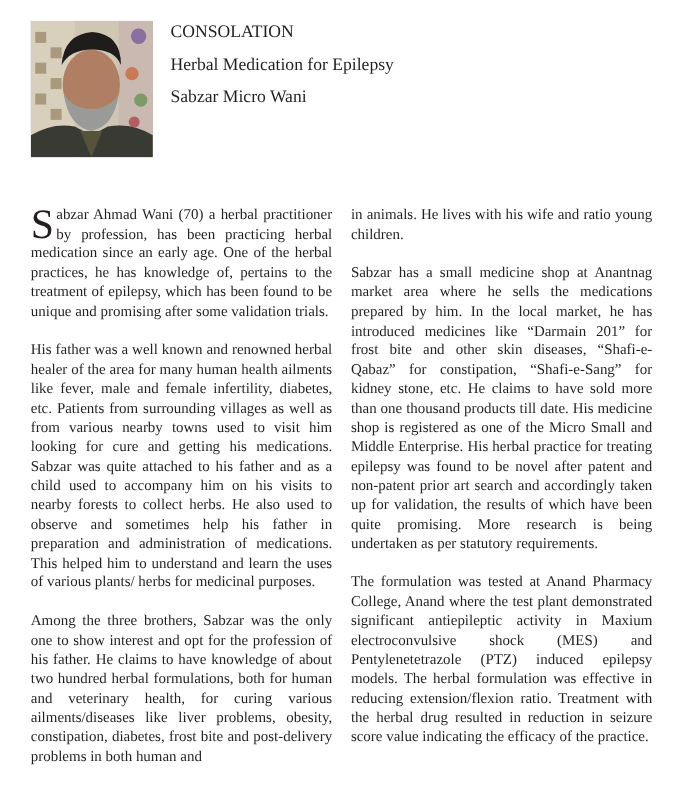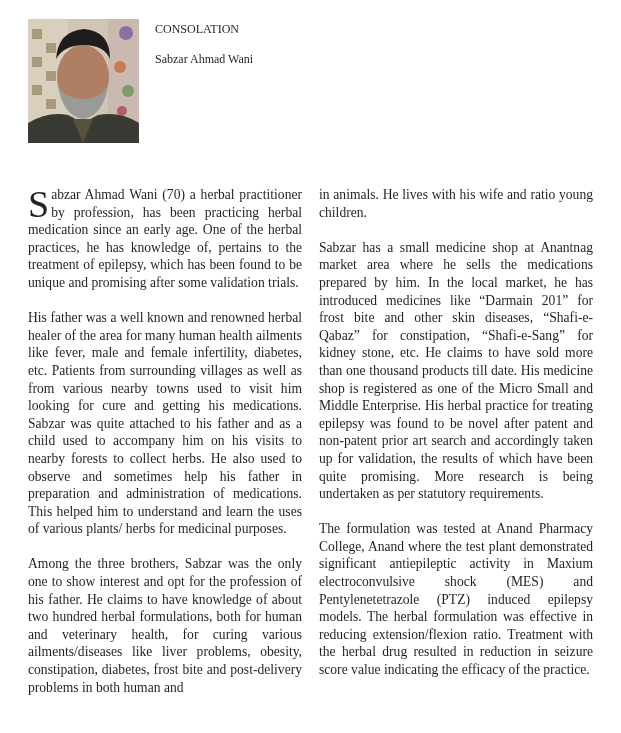--- a/index.html
+++ b/index.html
@@ -8,21 +8,21 @@
     font-family: "Liberation Serif", "DejaVu Serif", serif;
     color: #231f20;
   }
   .photo {
     position: absolute; left: 28px; top: 19px; width: 111px; height: 124px;
     overflow: hidden; background: #b8ad9a;
   }
   .photo svg { display: block; width: 100%; height: 100%; }
   .header-text {
     position: absolute; left: 155px; top: 15px;
-    font-size: 12px; line-height: 29.5px; color: #231f20;
+    font-size: 16px; line-height: 29.5px; color: #231f20;
   }
   .header-text div { white-space: nowrap; }
   .col {
     position: absolute; top: 186px; width: 274px;
     font-size: 13.6px; line-height: 17.6px; text-align: justify;
     color: #231f20;
   }
   .col-left { left: 28px; }
   .col-right { left: 319px; }
   .col p { margin: 0 0 17.6px 0; }
@@ -52,21 +52,22 @@
     <ellipse cx="55" cy="58" rx="26" ry="32" fill="#b07e62"></ellipse>
     <path d="M28 40 Q30 12 56 10 Q82 12 82 40 Q76 26 56 26 Q36 26 28 40 Z" fill="#1f1c1c"></path>
     <path d="M30 66 Q34 96 55 100 Q76 96 80 66 Q72 80 55 80 Q38 80 30 66 Z" fill="#9a9a98"></path>
     <path d="M0 124 L0 104 Q20 92 40 96 L55 104 L70 96 Q92 92 111 104 L111 124 Z" fill="#3a3a34"></path>
     <path d="M45 100 L55 124 L65 100 Z" fill="#57523a"></path>
   </svg>
 </div>
 
 <div class="header-text">
   <div>CONSOLATION</div>
-  <div>Sabzar Ahmad Wani</div>
+  <div>Herbal Medication for Epilepsy</div>
+  <div>Sabzar Micro Wani</div>
 </div>
 
 <div class="col col-left">
   <p><span class="dropcap">S</span><span>abzar Ahmad Wani (70) a herbal practitioner by profession, has been practicing herbal medication since an early age. One of the herbal practices, he has knowledge of, pertains to the treatment of epilepsy, which has been found to be unique and promising after some validation trials.</span></p>
   <p>His father was a well known and renowned herbal healer of the area for many human health ailments like fever, male and female infertility, diabetes, etc. Patients from surrounding villages as well as from various nearby towns used to visit him looking for cure and getting his medications. Sabzar was quite attached to his father and as a child used to accompany him on his visits to nearby forests to collect herbs. He also used to observe and sometimes help his father in preparation and administration of medications. This helped him to understand and learn the uses of various plants/ herbs for medicinal purposes.</p>
   <p>Among the three brothers, Sabzar was the only one to show interest and opt for the profession of his father. He claims to have knowledge of about two hundred herbal formulations, both for human and veterinary health, for curing various ailments/diseases like liver problems, obesity, constipation, diabetes, frost bite and post-delivery problems in both human and</p>
 </div>
 
 <div class="col col-right">
   <p>in animals. He lives with his wife and ratio young children.</p>

